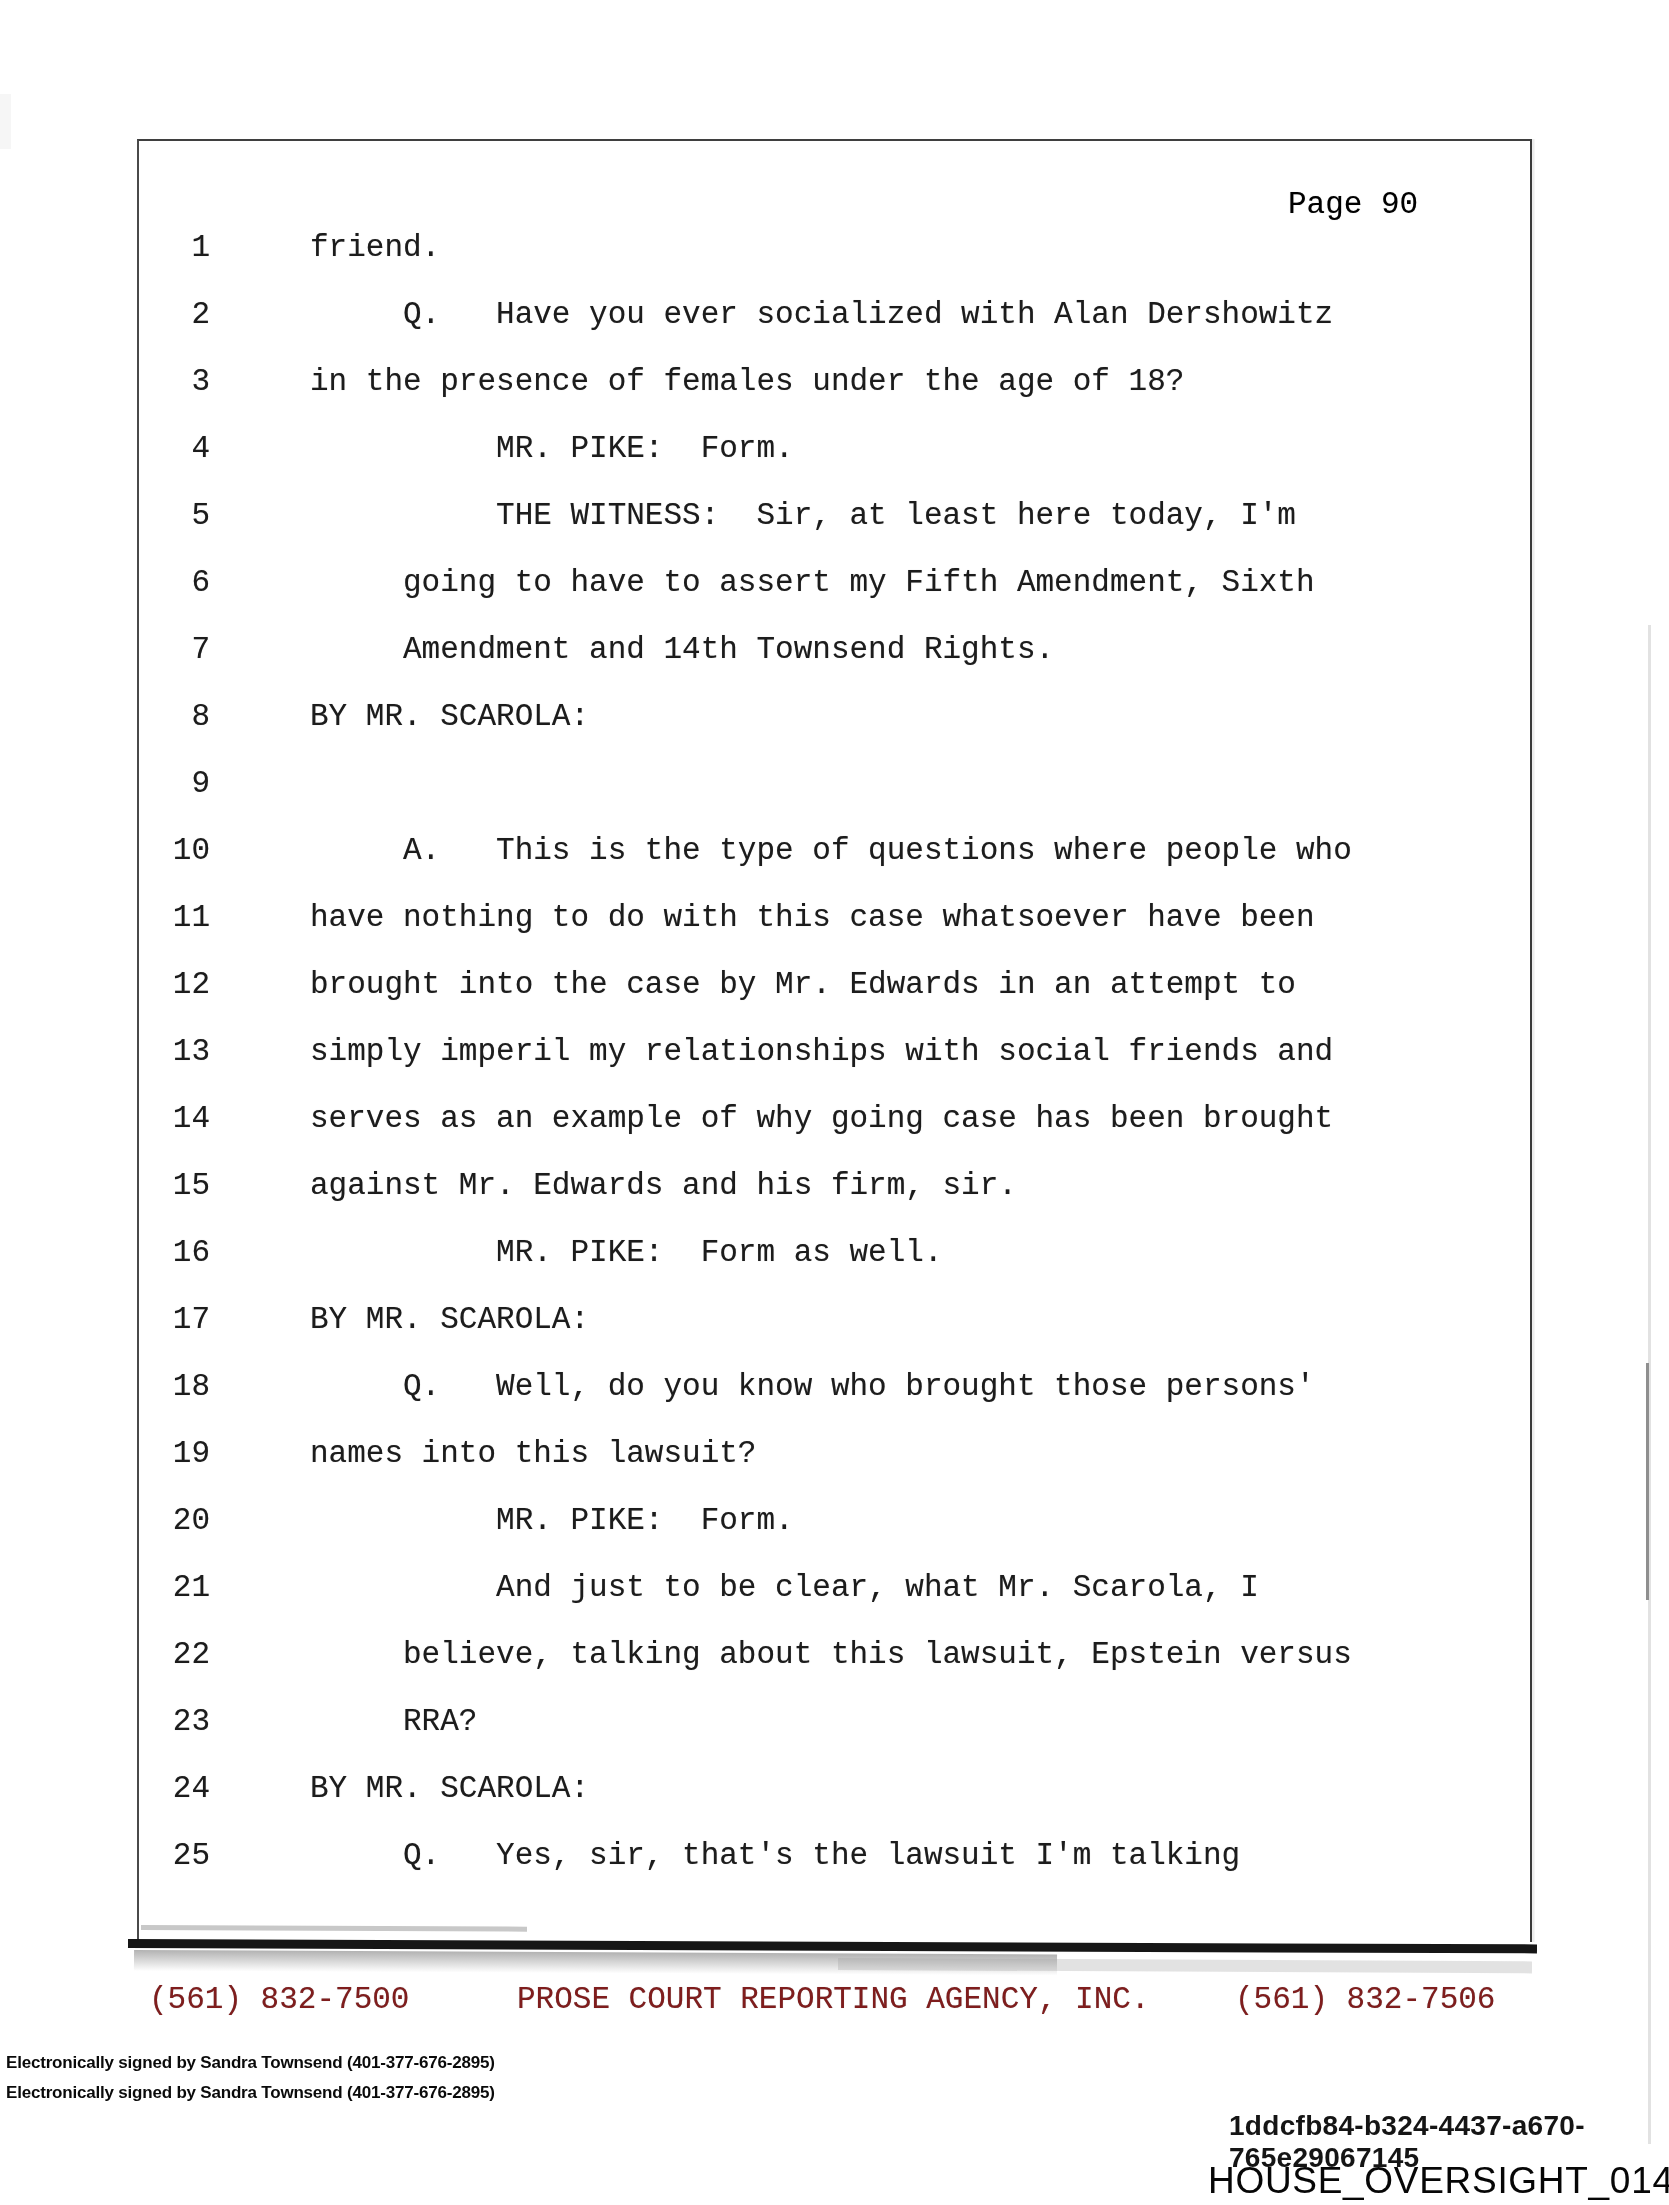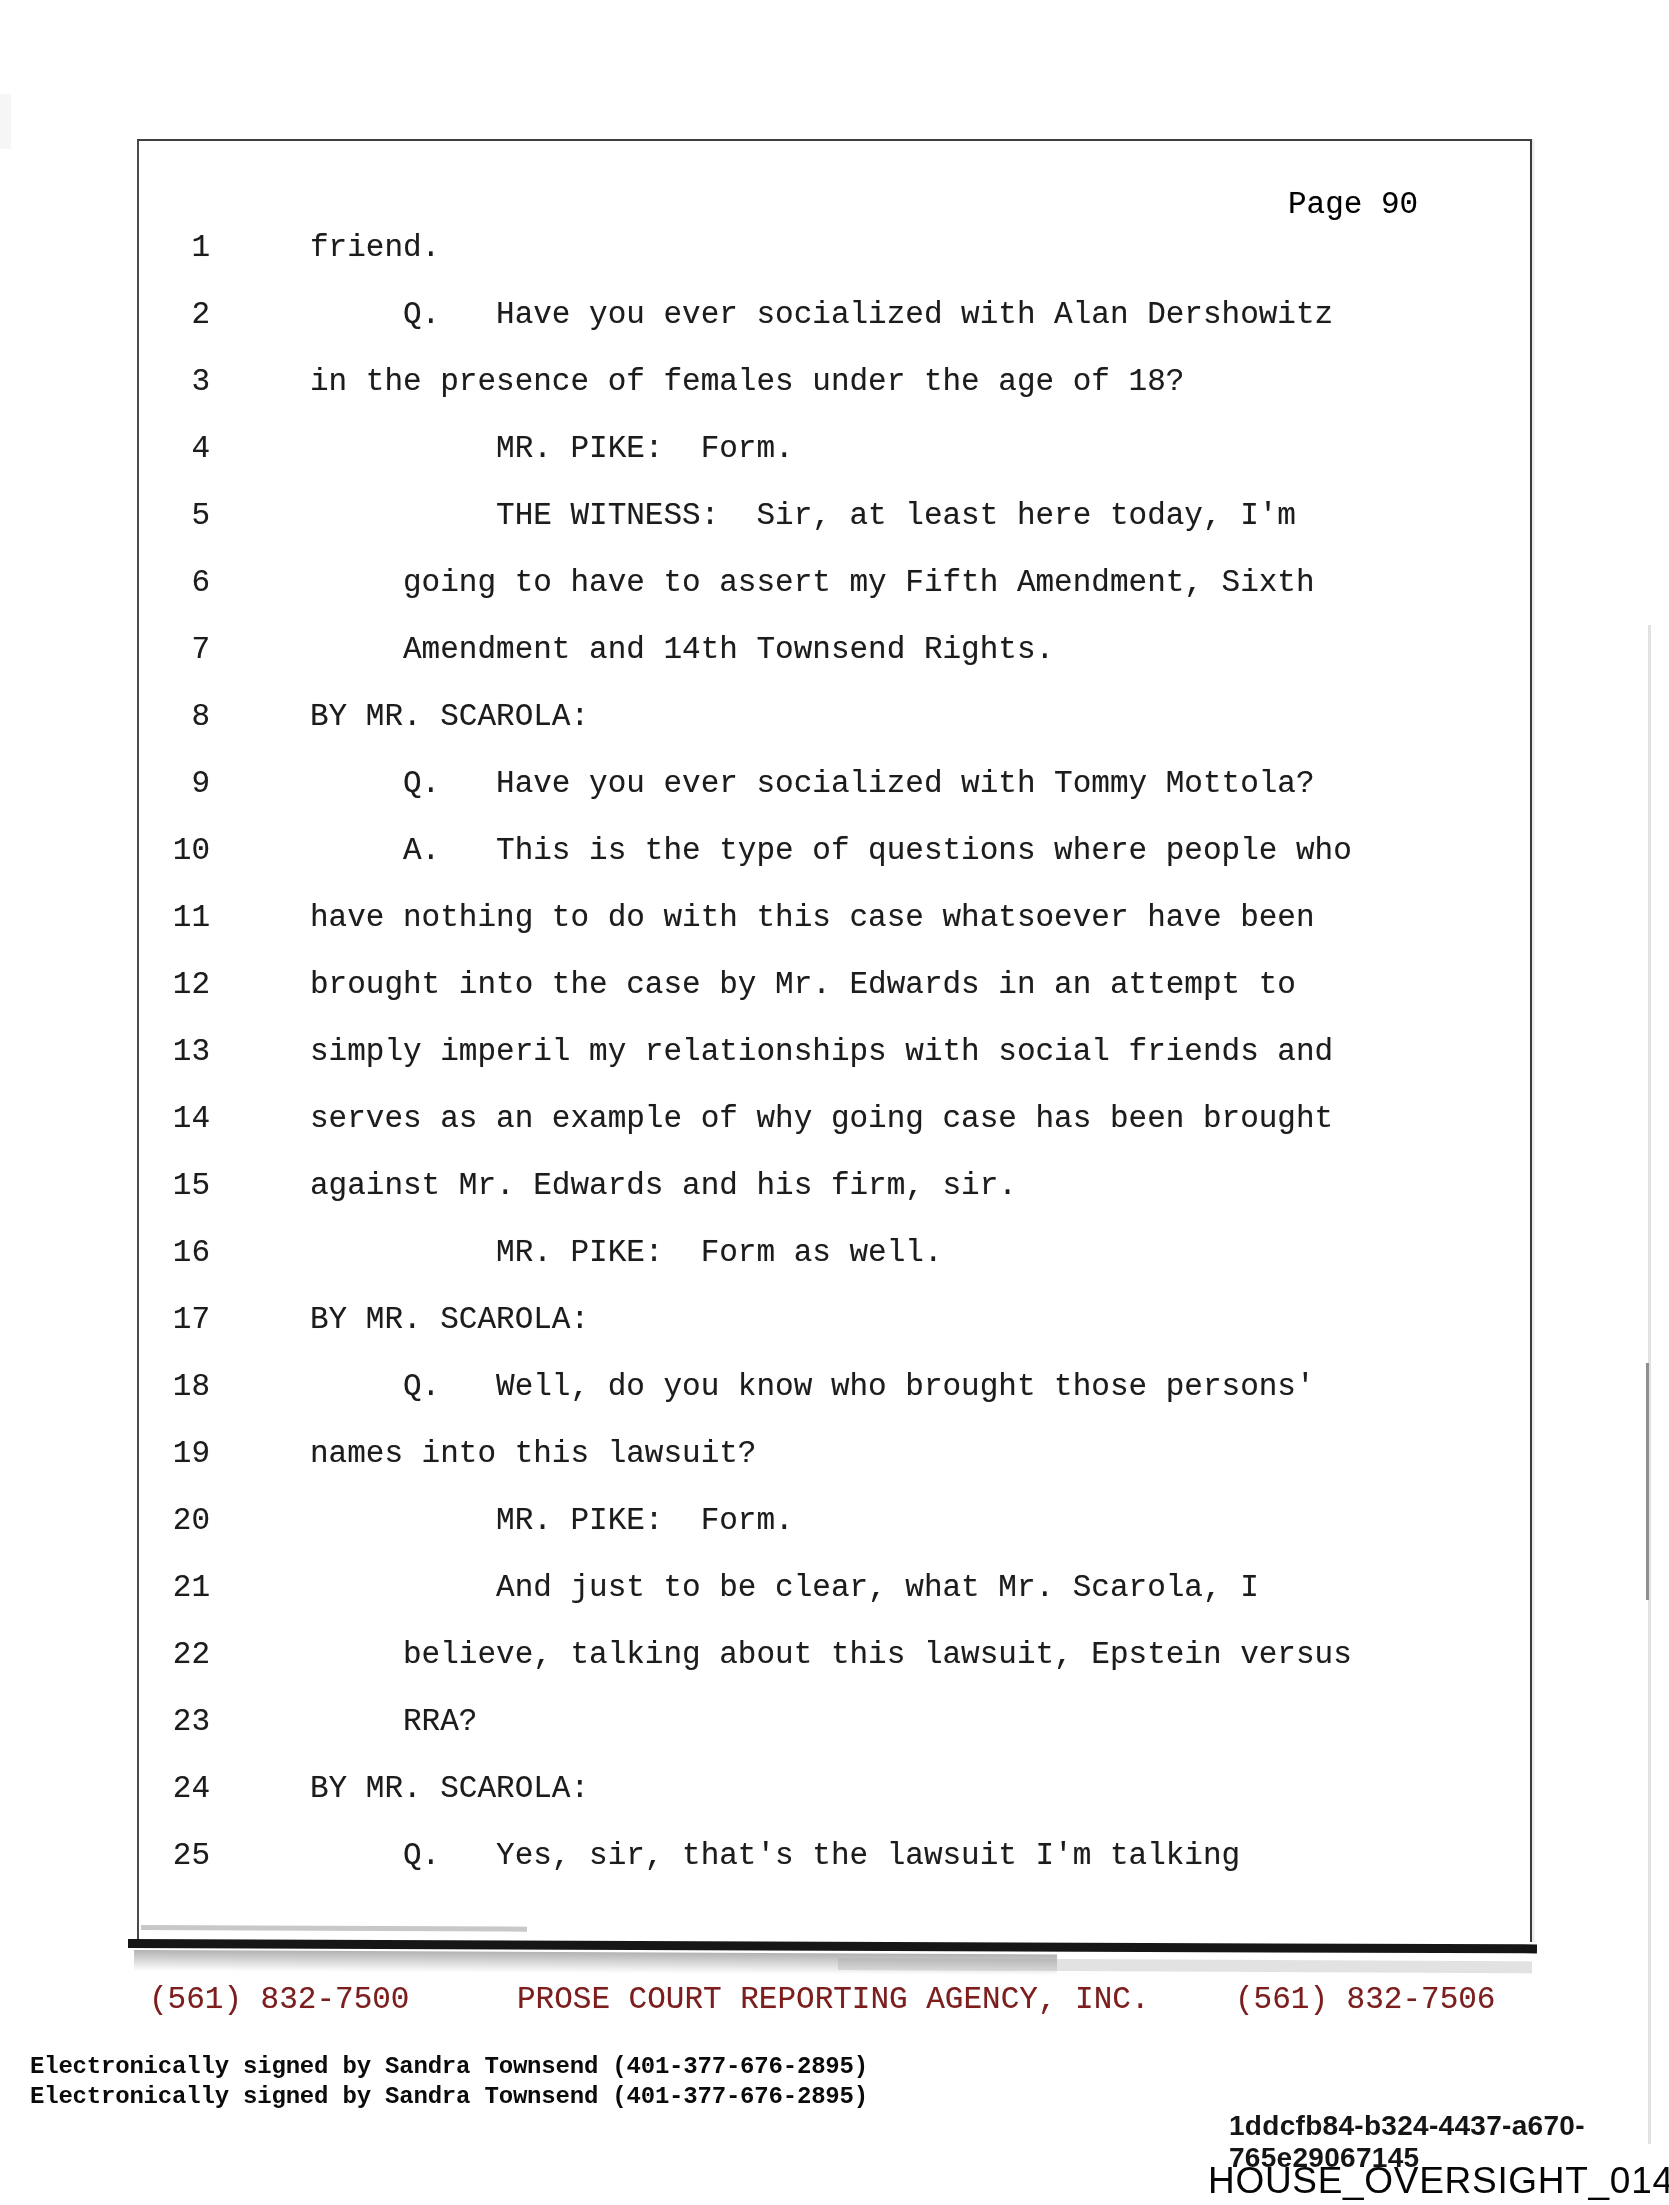--- a/index.html
+++ b/index.html
@@ -34,23 +34,23 @@
   
   .footer span{
     position:absolute;top:1982px;font-size:31px;color:#7f1d1d;white-space:pre;
     text-shadow:0 0 0.7px rgba(0,0,0,0.35);
   }
   .footer .ph-left{left:149px;}
   .footer .agency{left:517px;}
   .footer .ph-right{left:1235px;}
   
   .sig{
-    position:absolute;left:30px;
-    font-family:Liberation Mono, monospace;
-    font-weight:bold;font-size:24px;color:#0a0a0a;letter-spacing:-0.2px;
+    position:absolute;left:6px;
+    font-family:Liberation Sans, sans-serif;
+    font-weight:bold;font-size:17px;color:#0a0a0a;letter-spacing:-0.2px;
   }
   .sig1{top:2053px;}
   .sig2{top:2083px;}
   
   .doc-id{
     position:absolute;left:1229px;top:2110px;
     font-family:"Liberation Sans","DejaVu Sans",sans-serif;
     font-weight:bold;font-size:28px;color:#151515;letter-spacing:0.3px;
   }
   .bates{
@@ -116,21 +116,20 @@
     <div class="t-line">
       <span class="line-num">7</span>
       <span class="line-text">     Amendment and 14th Townsend Rights.</span>
     </div>
     <div class="t-line">
       <span class="line-num">8</span>
       <span class="line-text">BY MR. SCAROLA:</span>
     </div>
     <div class="t-line">
       <span class="line-num">9</span>
-      <span class="line-text">     Q.   Have you ever socialized with Tommy Mottola?</span>
     </div>
     <div class="t-line">
       <span class="line-num">10</span>
       <span class="line-text">     A.   This is the type of questions where people who</span>
     </div>
     <div class="t-line">
       <span class="line-num">11</span>
       <span class="line-text">have nothing to do with this case whatsoever have been</span>
     </div>
     <div class="t-line">

